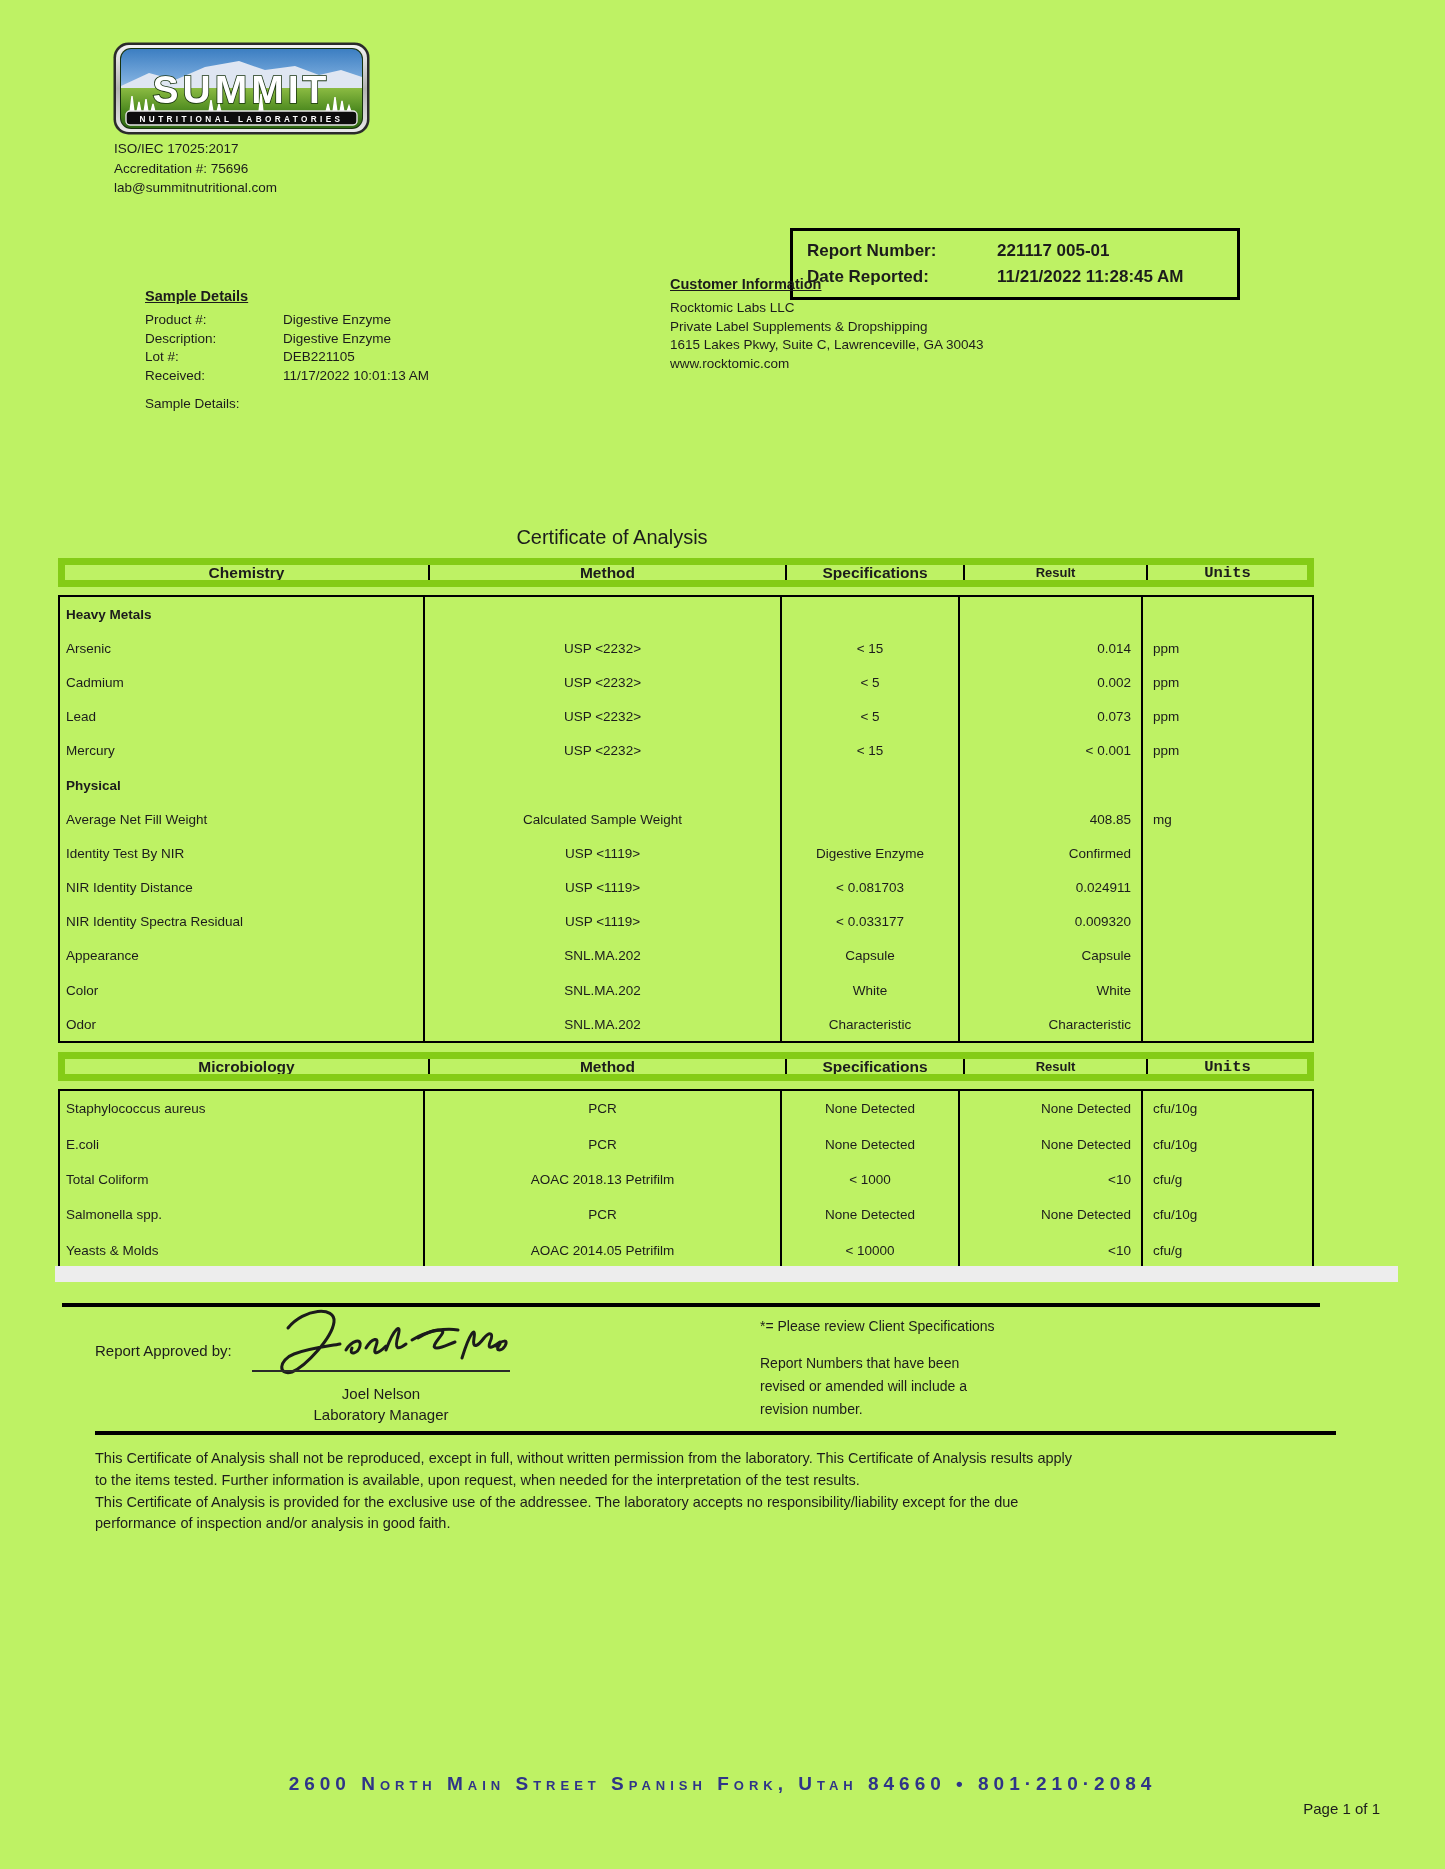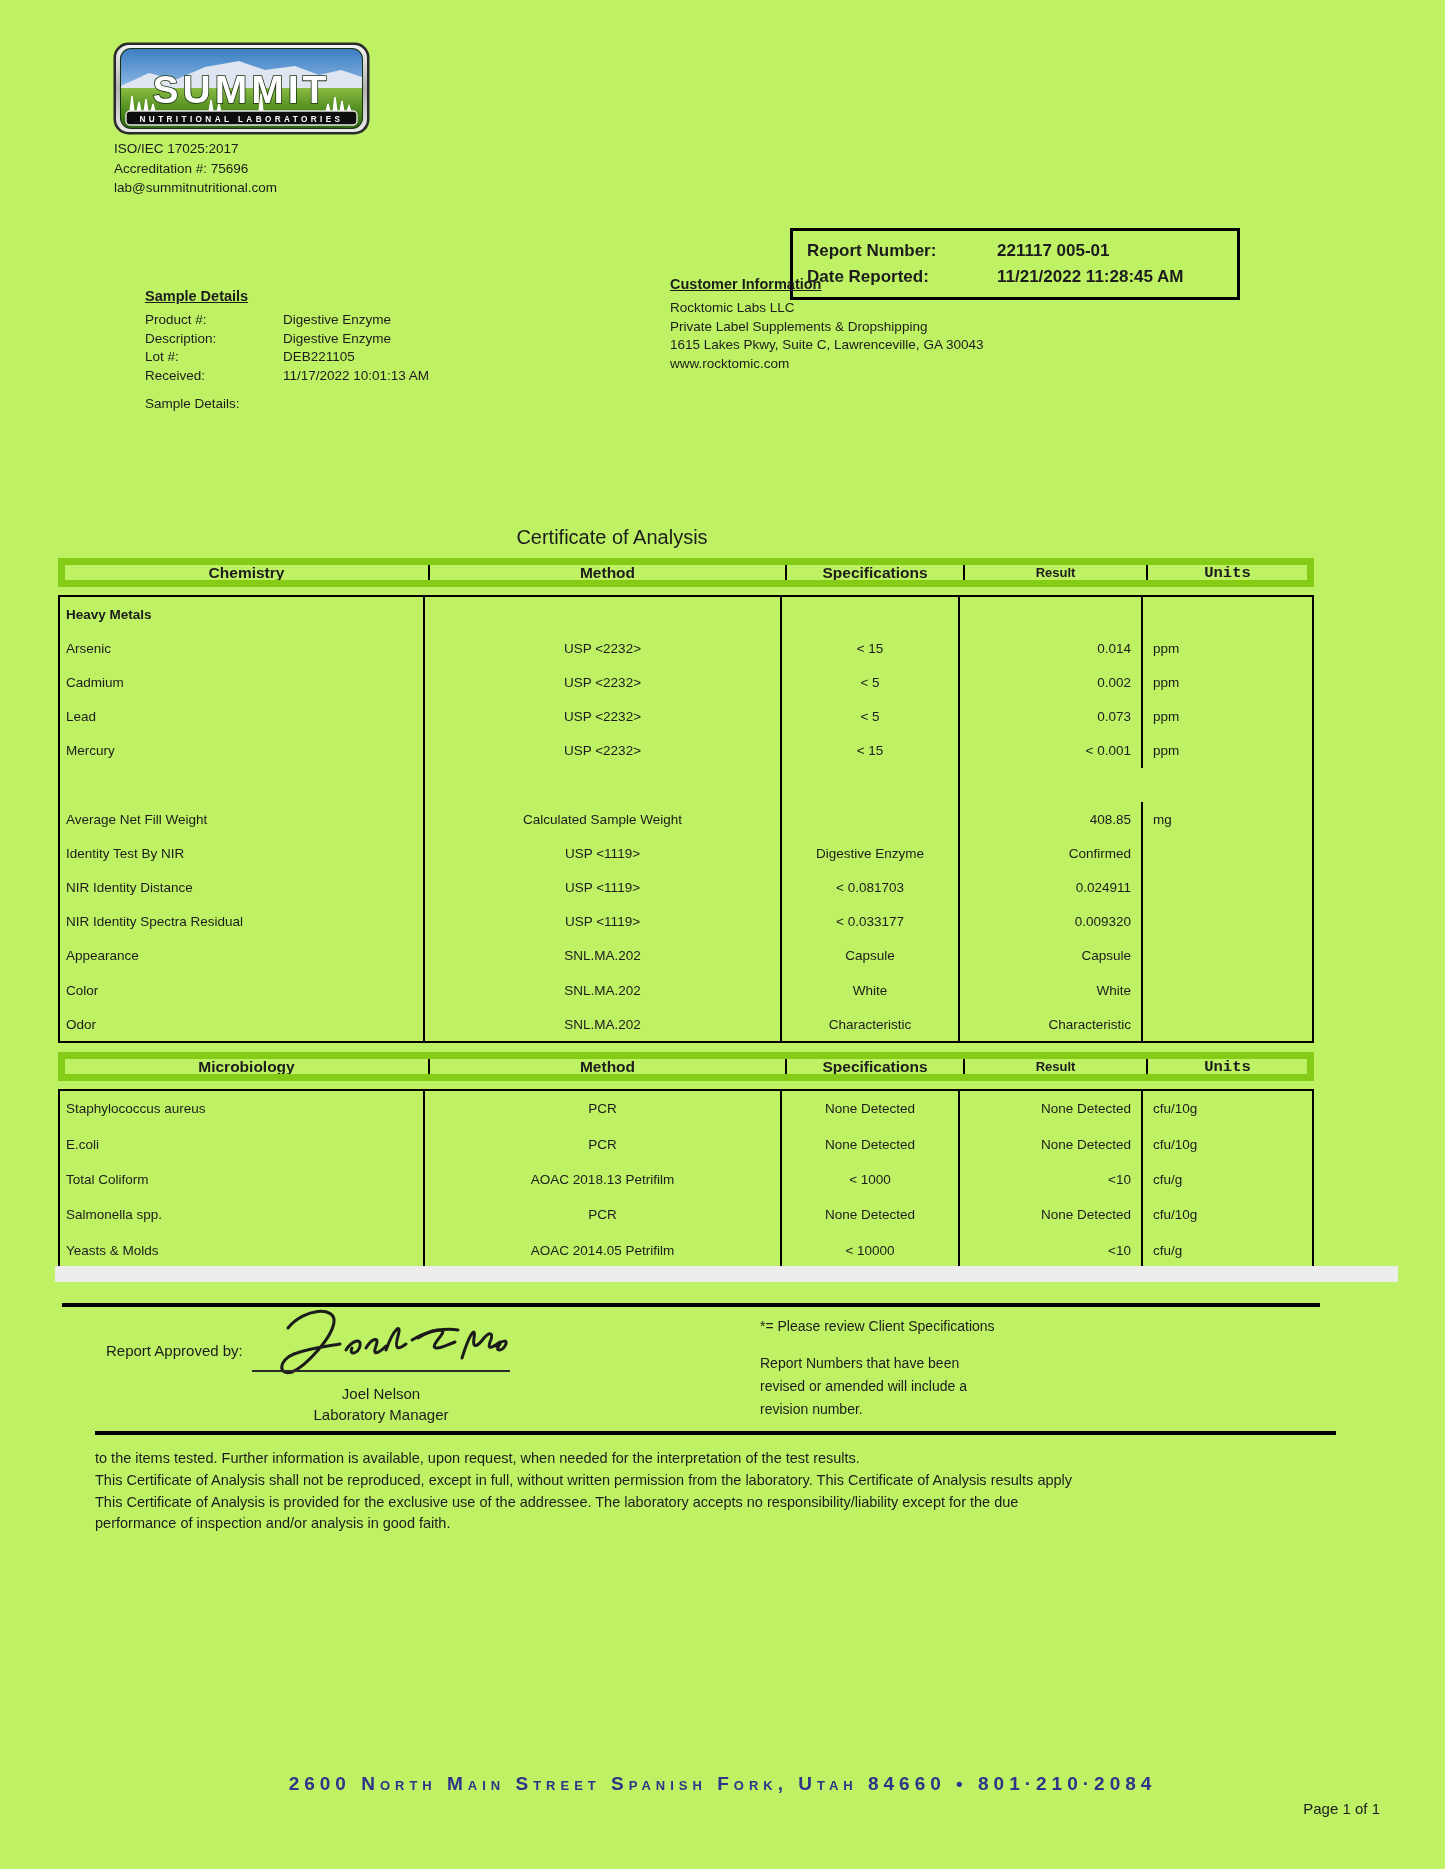--- a/index.html
+++ b/index.html
@@ -55,21 +55,21 @@
   .cell.c-analyte { justify-content:flex-start; padding-left:6px; }
   .cell.c-result  { justify-content:flex-end; padding-right:10px; }
   .cell.c-units   { justify-content:flex-start; padding-left:10px; }
   .trow.section .c-analyte { font-weight:700; }
 
   .gray-band { position:absolute; left:55px; top:1266px; width:1343px; height:16px; background:#ededed; }
   .rule-1 { position:absolute; left:62px; top:1303px; width:1258px; height:4px; background:#000; }
   .rule-2 { position:absolute; left:95px; top:1431px; width:1241px; height:4px; background:#000; }
 
   
-  .approved-label { position:absolute; left:106px; top:1342px; font-size:15px; }
+  .approved-label { position:absolute; left:95px; top:1342px; font-size:15px; }
   .signature { position:absolute; left:248px; top:1304px; width:264px; height:88px; }
   .sig-line { position:absolute; left:252px; top:1370px; width:258px; height:2px; background:#2a2a2a; }
   .sig-name  { position:absolute; left:252px; top:1385px; width:258px; text-align:center; font-size:15px; }
   .sig-title { position:absolute; left:252px; top:1406px; width:258px; text-align:center; font-size:15px; }
   .spec-note { position:absolute; left:760px; top:1318px; font-size:14px; }
   .revision-note { position:absolute; left:760px; top:1352px; font-size:14px; line-height:23px; }
 
   
   .disclaimer { position:absolute; left:95px; top:1448px; font-size:14.5px; line-height:21.8px; }
 
@@ -204,20 +204,21 @@
           <div class="cell c-units">ppm</div>
         </div>
         <div class="trow">
           <div class="cell c-analyte">Mercury</div>
           <div class="cell c-method">USP &lt;2232&gt;</div>
           <div class="cell c-spec">&lt; 15</div>
           <div class="cell c-result">&lt; 0.001</div>
           <div class="cell c-units">ppm</div>
         </div>
         <div class="trow section">
+          <div class="cell c-analyte">Physical</div>
           <div class="cell c-method"></div>
           <div class="cell c-spec"></div>
           <div class="cell c-result"></div>
           <div class="cell c-units"></div>
         </div>
         <div class="trow">
           <div class="cell c-analyte">Average Net Fill Weight</div>
           <div class="cell c-method">Calculated Sample Weight</div>
           <div class="cell c-spec"></div>
           <div class="cell c-result">408.85</div>
@@ -338,22 +339,22 @@
   <div class="spec-note">*= Please review Client Specifications</div>
   <div class="revision-note" id="revision-note">
       <div>Report Numbers that have been</div>
       <div>revised or amended will include a</div>
       <div>revision number.</div>
     </div>
 
   <div class="rule-2"></div>
 
   <div class="disclaimer" id="disclaimer">
+      <div>This Certificate of Analysis shall not be reproduced, except in full, without written permission from the laboratory. This Certificate of Analysis results apply</div>
       <div>to the items tested. Further information is available, upon request, when needed for the interpretation of the test results.</div>
-      <div>This Certificate of Analysis shall not be reproduced, except in full, without written permission from the laboratory. This Certificate of Analysis results apply</div>
       <div>This Certificate of Analysis is provided for the exclusive use of the addressee. The laboratory accepts no responsibility/liability except for the due</div>
       <div>performance of inspection and/or analysis in good faith.</div>
     </div>
 
   <div class="footer-address">2600 North Main Street Spanish Fork, Utah 84660 • 801·210·2084</div>
   <div class="page-number">Page 1 of 1</div>
 
 </div>
 
 </body></html>

